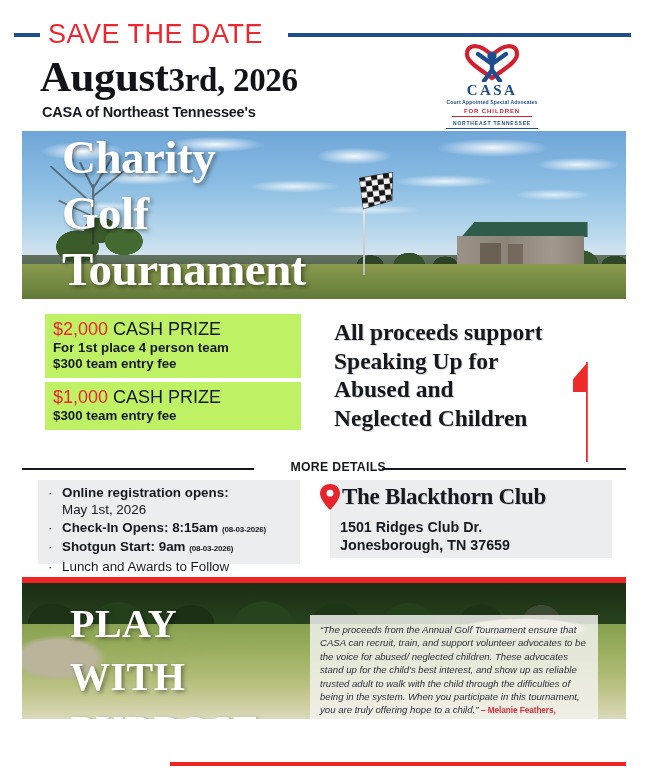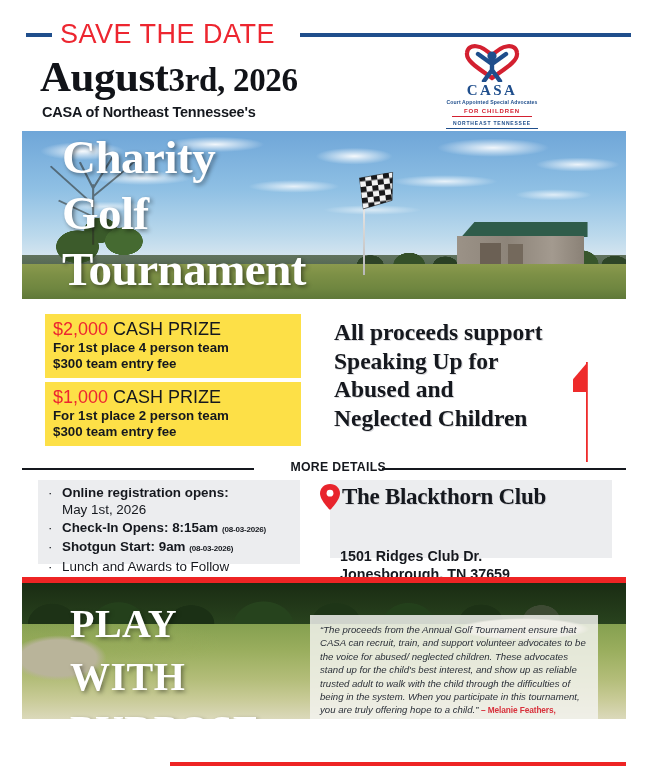--- a/index.html
+++ b/index.html
@@ -8,21 +8,21 @@
     background:#ffffff;
     font-family:"Liberation Sans", sans-serif;
     overflow:hidden;
     position:relative;
   }
   .page { position:relative; width:647px; height:784px; }
 
   
   .header { position:relative; height:130px; }
   .save-row {
-    position:absolute; left:12px; top:20px; right:8px; height:30px;
+    position:absolute; left:0; top:20px; right:8px; height:30px;
   }
   .dash {
     position:absolute; left:14px; top:13px; width:26px; height:4px;
     background:#1F4E8C;
   }
   .save-text {
     position:absolute; left:48px; top:-2px;
     font-size:27px; font-weight:400; letter-spacing:0.5px;
     color:#ED2630; line-height:32px;
     font-family:"Liberation Sans", sans-serif;
@@ -155,21 +155,21 @@
     position:absolute; left:40px; top:-2px;
     font-family:"Liberation Serif", serif;
     font-weight:700; font-size:47px; line-height:56px;
     color:#ffffff; letter-spacing:-0.5px;
     text-shadow:2px 2px 4px rgba(0,0,0,.45);
   }
 
   
   .prize-box {
     position:absolute; left:45px; width:240px;
-    background:#fde047; padding:4px 8px 6px 8px;
+    background:#bef264; padding:4px 8px 6px 8px;
   }
   .prize-1 { top:314px; }
   .prize-2 { top:382px; }
   .prize-head { font-size:18px; line-height:22px; color:#15181e; font-weight:400; }
   .prize-amount { color:#ED2630; }
   .prize-line { font-size:13.3px; font-weight:700; line-height:16px; color:#15181e; }
 
   
   .proceeds {
     position:absolute; left:334px; top:318px; width:260px;
@@ -209,21 +209,21 @@
   }
   .venue-pin { position:absolute; left:320px; top:484px; width:20px; height:26px; }
   .venue-title {
     position:absolute; left:342px; top:484px;
     font-family:"Liberation Serif", serif;
     font-weight:700; font-size:23px; color:#15181e; letter-spacing:-0.3px;
     text-shadow:1px 1px 0 rgba(190,190,195,.5);
   }
   .venue-addr {
     position:absolute; left:340px; top:518px;
-    font-size:14.3px; font-weight:700; line-height:18px; color:#15181e;margin-top:29px;
+    font-size:14.3px; font-weight:700; line-height:18px; color:#15181e;
   }
 
   
   .red-bar { position:absolute; left:22px; top:577px; width:604px; height:6px; background:#EE2424; }
   .bottom {
     position:absolute; left:22px; top:583px; width:604px; height:136px;
     overflow:hidden;
   }
   .bot-sky { position:absolute; inset:0; background:linear-gradient(180deg,#233a1c 0%, #2c4622 14%, #7f9a4e 40%, #a7b76a 64%, #c7cc96 85%, #d9d9b4 100%); }
   .bot-trees {
@@ -353,21 +353,20 @@
       <span class="prize-amount">$2,000</span><span> CASH PRIZE</span>
     </div>
     <div class="prize-line">For 1st place 4 person team</div>
     <div class="prize-line">$300 team entry fee</div>
   </div>
 
   <div class="prize-box prize-2">
     <div class="prize-head">
       <span class="prize-amount">$1,000</span><span> CASH PRIZE</span>
     </div>
-    <div class="prize-line">For 1st place 2 person team</div>
     <div class="prize-line">$300 team entry fee</div>
   </div>
 
   <div class="proceeds">
     <div>All proceeds support</div>
     <div>Speaking Up for</div>
     <div>Abused and</div>
     <div>Neglected Children</div>
   </div>
 

